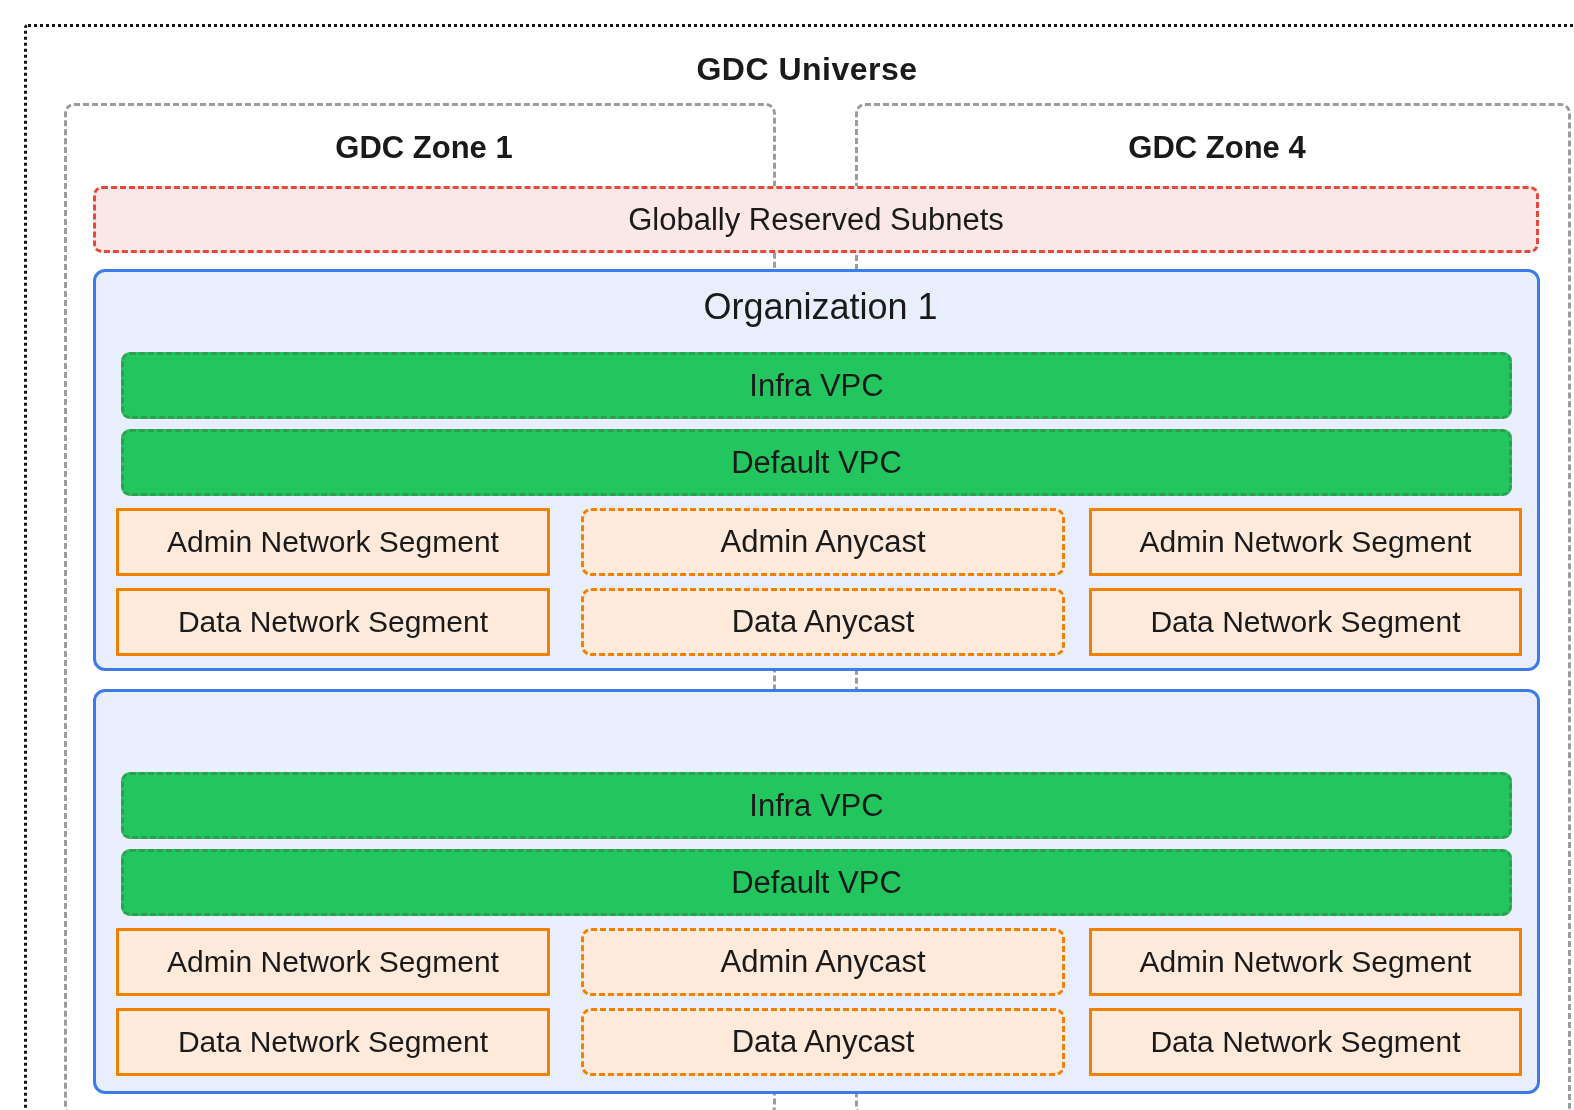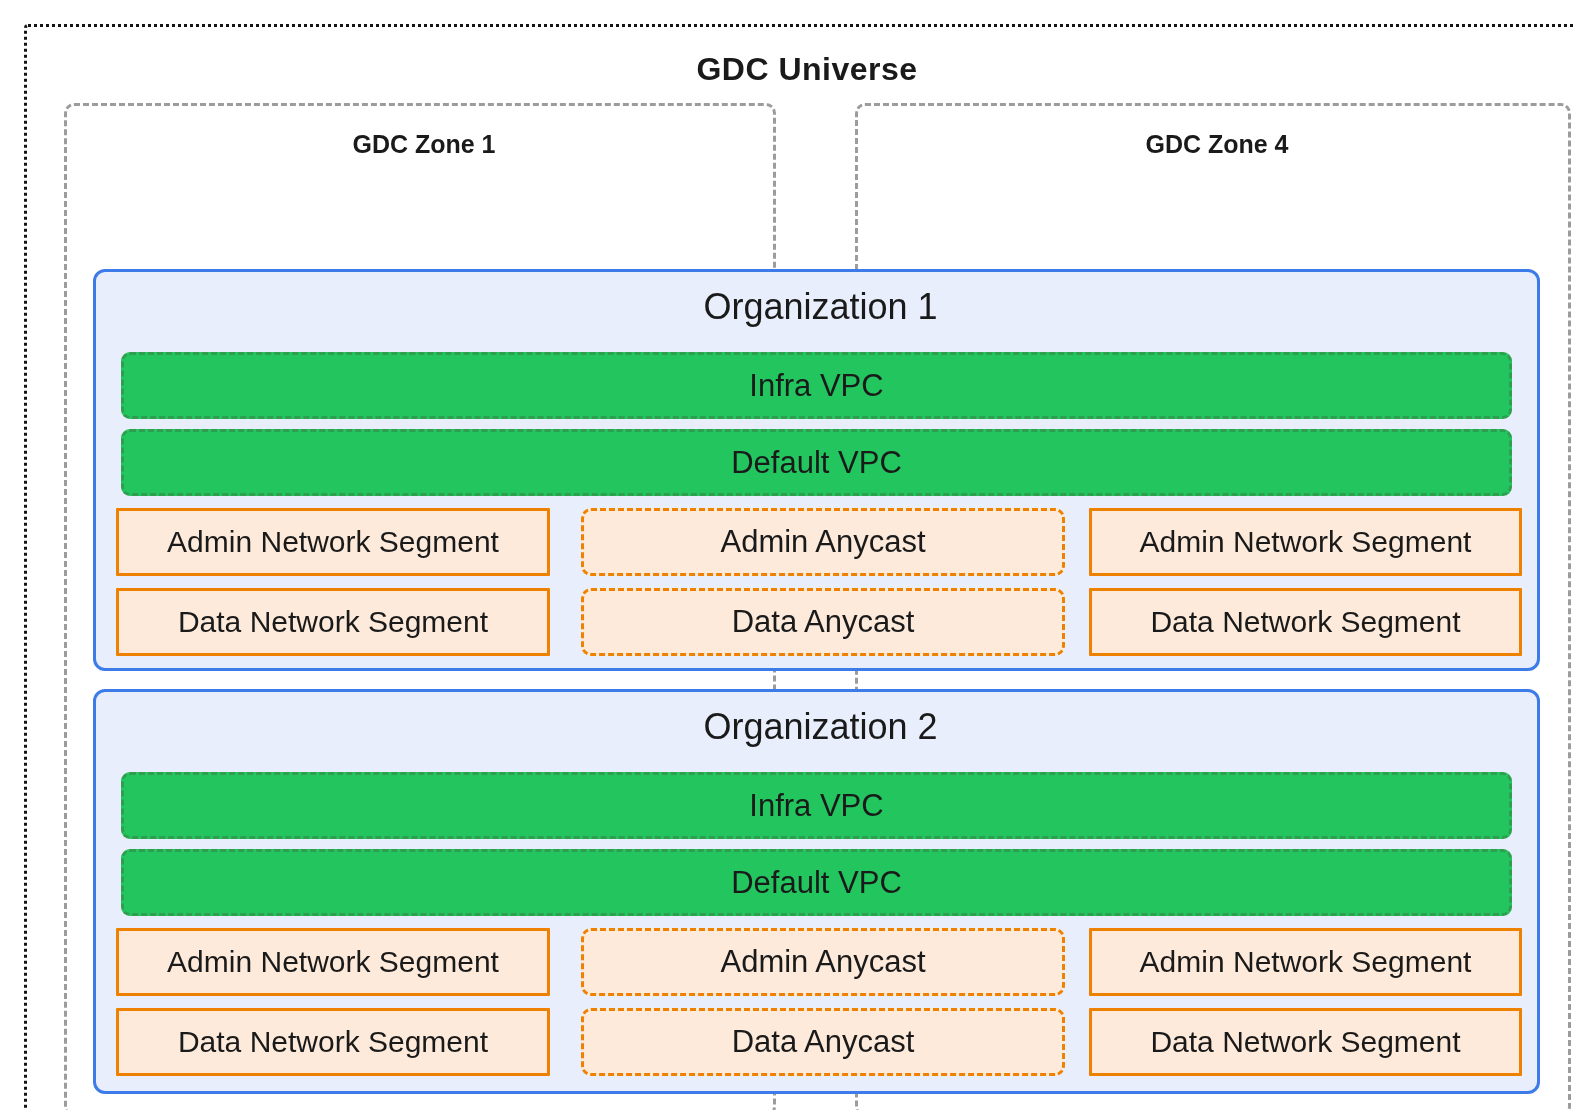--- a/index.html
+++ b/index.html
@@ -43,21 +43,21 @@
     border: 3px dashed #9c9c9c;
     border-radius: 10px;
   }
   .zone-1 { left: 33px;  width: 712px; }
   .zone-2 { left: 824px; width: 716px; }
   .zone-label {
     position: absolute;
     top: 20px; left: 0;
     width: 100%;
     text-align: center;
-    font-size: 25px;
+    font-size: 31px;
     font-weight: bold;
   }
   
   .reserved {
     position: absolute;
     left: 62px; top: 155px;
     width: 1446px; height: 67px;
     border: 3px dashed #e5493e;
     background: #fae8e7;
     border-radius: 9px;
@@ -133,20 +133,23 @@
 
     <div class="universe-title">GDC Universe</div>
 
     <div class="zone zone-1">
       <div class="zone-label">GDC Zone 1</div>
     </div>
     <div class="zone zone-2">
       <div class="zone-label">GDC Zone 4</div>
     </div>
 
+    <div class="reserved">
+      <span>Globally Reserved Subnets</span>
+    </div>
 
     <div class="org org-1">
       <div class="org-label">Organization 1</div>
 
       <div class="vpc vpc-infra">
         <span>Infra VPC</span>
       </div>
       <div class="vpc vpc-default">
         <span>Default VPC</span>
       </div>
@@ -166,21 +169,20 @@
       </div>
       <div class="seg seg-dashed row-data col-center">
         <span>Data Anycast</span>
       </div>
       <div class="seg seg-solid row-data col-right">
         <span>Data Network Segment</span>
       </div>
     </div>
 
     <div class="org org-2">
-      <div class="org-label">Organization 2</div>
 
       <div class="vpc vpc-infra">
         <span>Infra VPC</span>
       </div>
       <div class="vpc vpc-default">
         <span>Default VPC</span>
       </div>
 
       <div class="seg seg-solid row-admin col-left">
         <span>Admin Network Segment</span>

